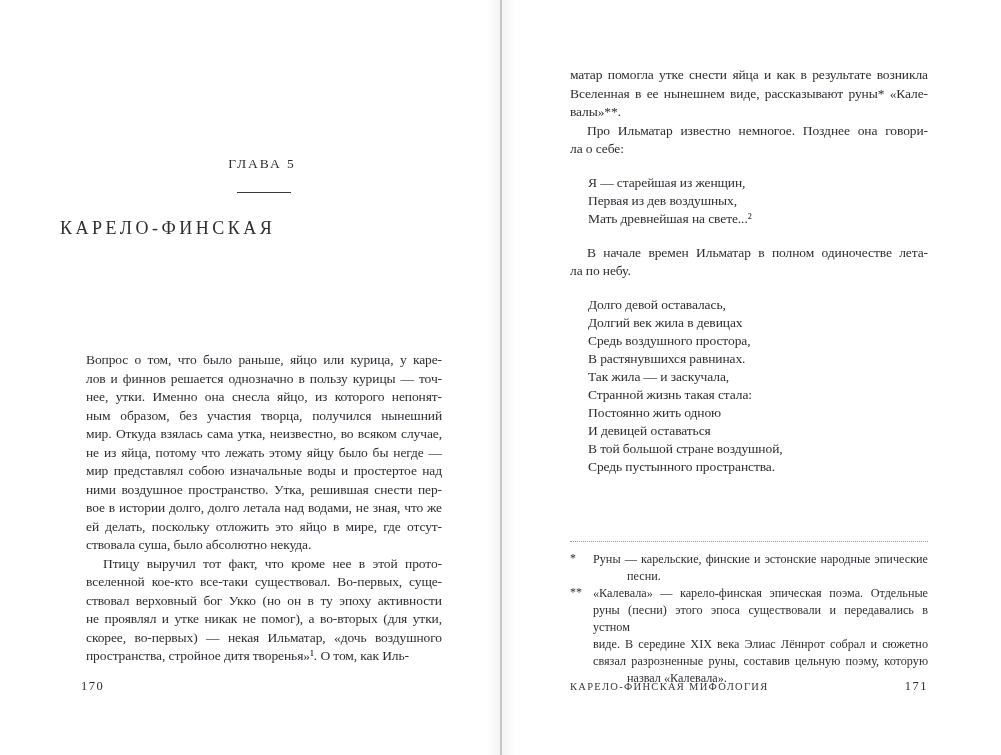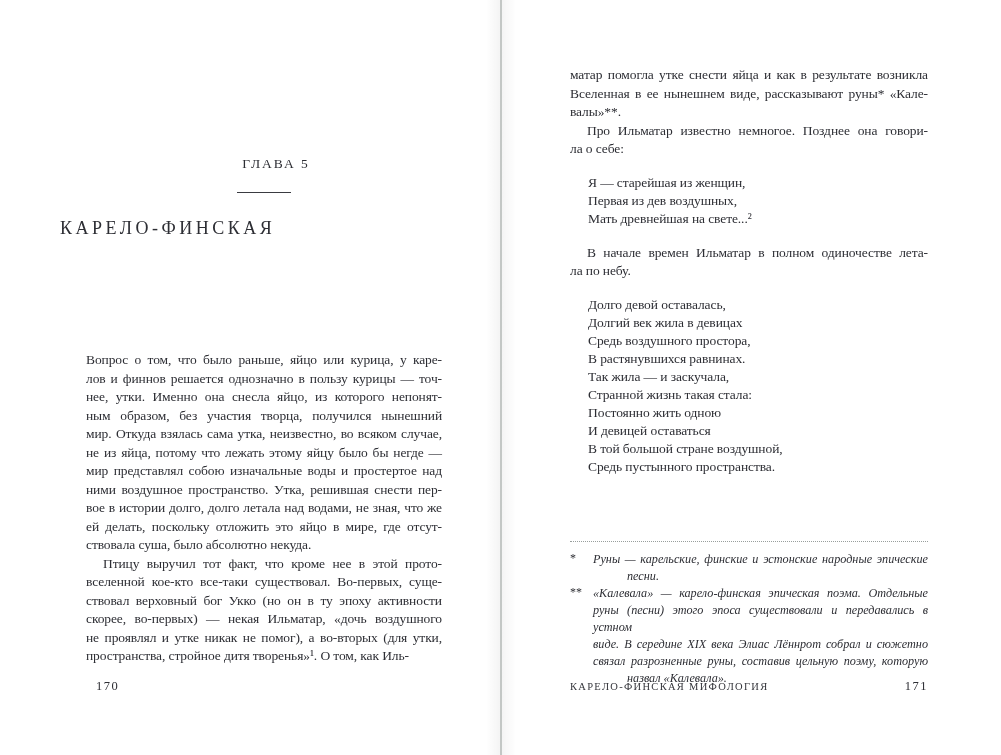--- a/index.html
+++ b/index.html
@@ -15,21 +15,21 @@
   .page-left{left:0;width:500px;}
   .page-right{left:502px;width:499px;}
   .gutter-line{position:absolute;left:500px;top:0;width:2px;height:755px;background:#c3c7c5;}
   .gutter-shade-l{position:absolute;left:486px;top:0;width:14px;height:755px;
     background:linear-gradient(to right,rgba(0,0,0,0),rgba(0,0,0,0.045));}
   .gutter-shade-r{position:absolute;left:502px;top:0;width:14px;height:755px;
     background:linear-gradient(to left,rgba(0,0,0,0),rgba(0,0,0,0.045));}
 
   
   .chapter-label{
-    position:absolute;left:98px;top:156px;width:356px;
+    position:absolute;left:84px;top:156px;width:356px;
     text-align:center;font-size:13.5px;letter-spacing:2px;
     text-transform:uppercase;
   }
   .chapter-rule{
     position:absolute;left:237px;top:192px;width:54px;height:0;
     border-top:1px solid #3a3b41;
   }
   .chapter-title{
     position:absolute;left:60px;top:211px;width:408px;
     font-size:18px;line-height:34px;letter-spacing:3.5px;
@@ -47,27 +47,27 @@
 
   
   .footnotes{
     position:absolute;left:570px;top:541px;width:358px;
     border-top:1px dotted #989e9c;
     padding-top:9px;
     font-size:12.2px;line-height:17px;
   }
   .footnote{display:flex;}
   .fn-marker{width:23px;flex:0 0 23px;font-size:12px;position:relative;top:-1px;}
-  .fn-body{flex:1;font-style:italic;}
+  .fn-body{flex:1;}
   .fn-body .line.just{text-align:justify;text-align-last:justify;}
   .fn-body .line.just.last{text-align-last:left;margin-left:34px;}
 
   
   .page-num{font-size:12.5px;letter-spacing:1.5px;}
-  .page-num-left{position:absolute;left:96px;top:679px;}
+  .page-num-left{position:absolute;left:81px;top:679px;}
   .footer-right{position:absolute;left:570px;top:679px;width:358px;display:flex;
     justify-content:space-between;align-items:center;}
   .running-title{font-size:10.5px;letter-spacing:1.3px;color:#34353b;}
 </style>
 </head>
 <body>
 
 <div class="spread">
 
   <div class="page page-left">
@@ -87,22 +87,22 @@
           <div class="line just">мир представлял собою изначальные воды и простертое над</div>
           <div class="line just">ними воздушное пространство. Утка, решившая снести пер-</div>
           <div class="line just">вое в истории долго, долго летала над водами, не зная, что же</div>
           <div class="line just">ей делать, поскольку отложить это яйцо в мире, где отсут-</div>
           <div class="line just last">ствовала суша, было абсолютно некуда.</div>
         </div>
         <div class="block para">
           <div class="line just indent">Птицу выручил тот факт, что кроме нее в этой прото-</div>
           <div class="line just">вселенной кое-кто все-таки существовал. Во-первых, суще-</div>
           <div class="line just">ствовал верховный бог Укко (но он в ту эпоху активности</div>
+          <div class="line just">не проявлял и утке никак не помог), а во-вторых (для утки,</div>
           <div class="line just">скорее, во-первых) — некая Ильматар, «дочь воздушного</div>
-          <div class="line just">не проявлял и утке никак не помог), а во-вторых (для утки,</div>
           <div class="line just last">пространства, стройное дитя творенья»¹. О том, как Иль-</div>
         </div>
       </div>
     <div class="page-num page-num-left">170</div>
   </div>
 
   <div class="page page-right"></div>
 
   <div class="body-col body-right">
       <div class="block para">

